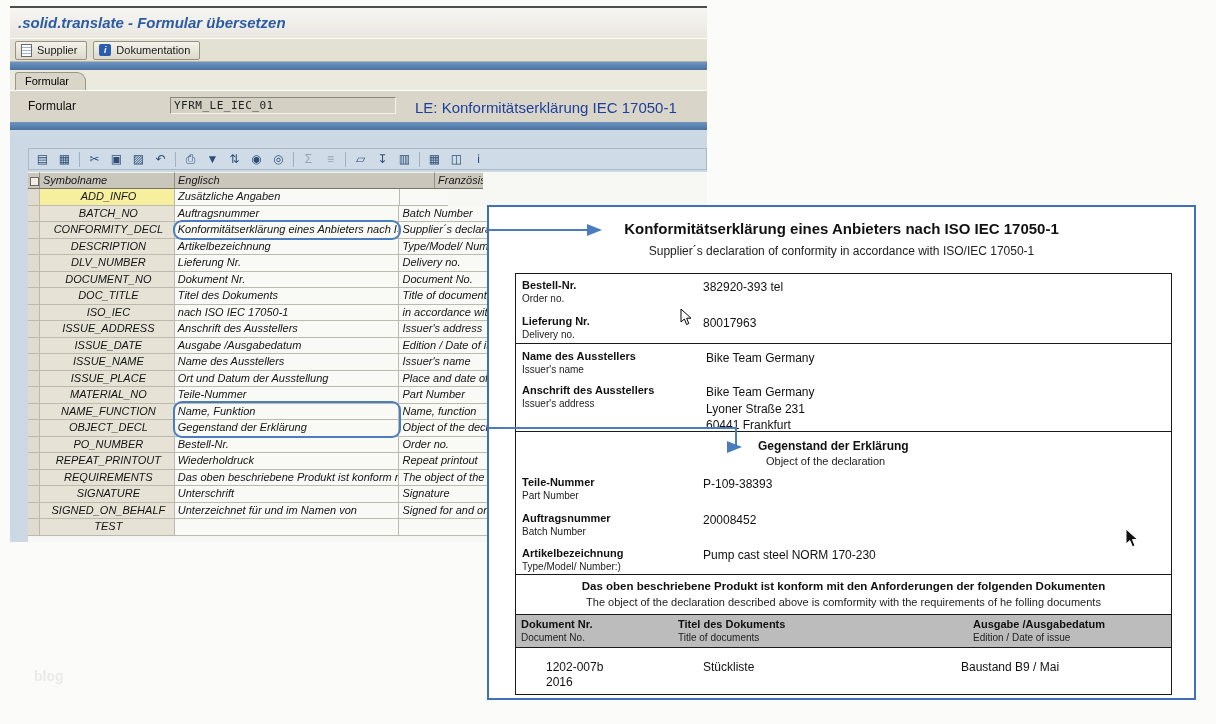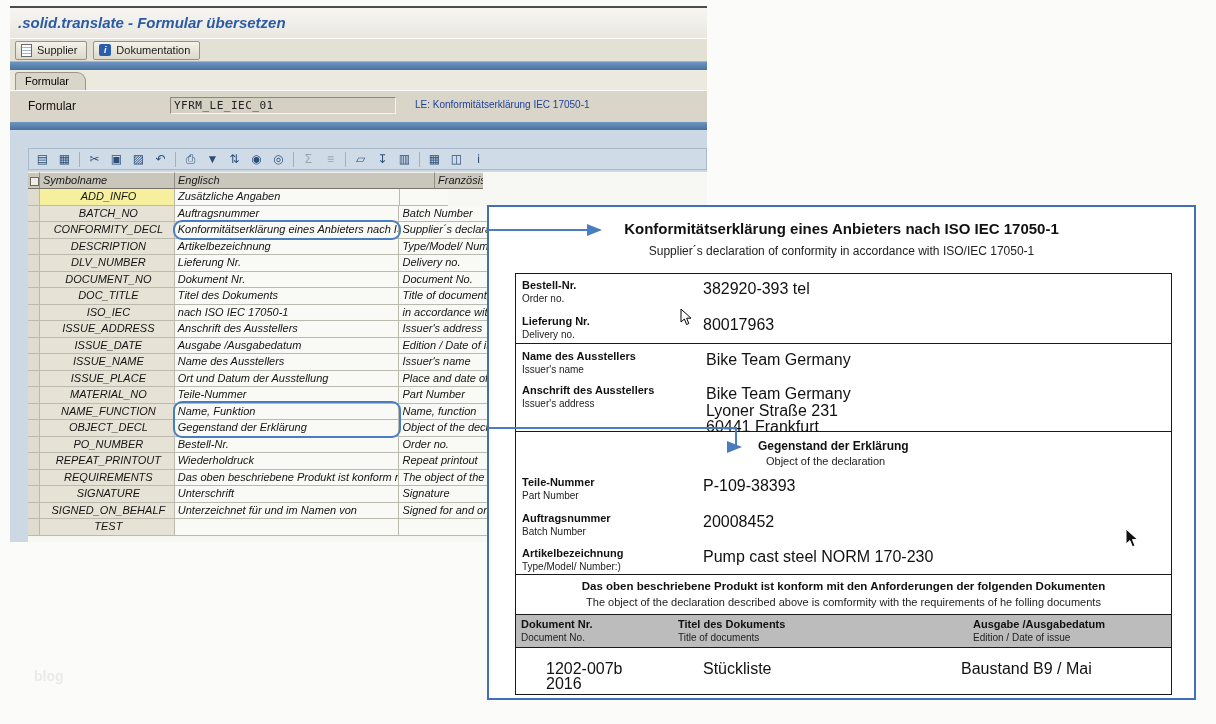--- a/index.html
+++ b/index.html
@@ -23,21 +23,21 @@
                font-style:italic; display:inline-flex; align-items:center; justify-content:center; border-radius:2px; }
   .band { height:8px; background:linear-gradient(#6f95c2,#49729f); }
   .tabstrip { height:20px; background:#eceade; padding-left:5px; display:flex; align-items:flex-end; }
   .tab { height:18px; padding:2px 16px 0 9px; font-size:11px; background:#d9d5c8;
          border:1px solid #9a968a; border-bottom:none; border-radius:3px 9px 0 0; }
   .form-panel { height:32px; background:#d9d5c8; border-top:1px solid #ffffff; position:relative; }
   .form-label { position:absolute; left:18px; top:8px; font-size:12px; color:#111; }
   .form-input { position:absolute; left:160px; top:6px; width:226px; height:17px;
                 font-family:"DejaVu Sans Mono", monospace; font-size:11px; letter-spacing:.5px; color:#222;
                 background:#d4d0c3; border:1px solid; border-color:#8b887d #f4f2ea #f4f2ea #8b887d; padding:0 3px; }
-  .form-desc { position:absolute; left:405px; top:8px; font-size:10px; color:#1f3f9e; }
+  .form-desc { position:absolute; left:405px; top:8px; font-size:15px; color:#1f3f9e; }
   .alv-area { height:412px; background:#ccd9e4; }
 
   .alv-toolbar { position:absolute; left:18px; top:140px; width:679px; height:22px;
                  background:#cfdce7; border:1px solid #a8bac9; display:flex; align-items:center; gap:1px; padding:0 3px; }
   .ticon { width:21px; height:18px; font-size:12px; line-height:16px; text-align:center; color:#2c4e78;
            background:transparent; border:none; cursor:default; font-family:inherit; }
   .ticon.dis { color:#99a6b1; }
   .tsep { width:1px; height:15px; background:#9fb0bf; margin:0 3px; }
 
   
@@ -69,21 +69,21 @@
   .pv-title { position:absolute; left:0; right:0; top:13px; text-align:center; font-size:15px; font-weight:bold; color:#111; }
   .pv-sub { position:absolute; left:0; right:0; top:37px; text-align:center; font-size:12px; color:#222; }
   .pv-box { position:absolute; left:26px; top:66px; width:657px; border:1px solid #1a1a1a; }
   .sec { position:relative; border-bottom:1px solid #1a1a1a; }
   .sec.last { border-bottom:none; }
   .s1 { height:70px; } .s2 { height:88px; } .s3 { height:143px; } .s4 { height:40px; }
   .dochead { height:33px; background:#bcbcbc; }
   .docbody { height:46px; }
   .flabel { position:absolute; font-size:11px; font-weight:bold; color:#111; white-space:nowrap; }
   .fsub   { position:absolute; font-size:10px; color:#222; white-space:nowrap; }
-  .fval   { position:absolute; font-size:16px; color:#111; white-space:nowrap; }
+  .fval   { position:absolute; font-size:12px; color:#111; white-space:nowrap; }
   .stmt-de { position:absolute; top:5px; left:0; width:100%; text-align:center; font-size:11.5px; font-weight:bold; color:#111; }
   .stmt-en { position:absolute; top:21px; left:0; width:100%; text-align:center; font-size:11px; color:#222; }
 
   
   .arrows { position:absolute; left:0; top:0; width:1216px; height:724px; z-index:20; pointer-events:none; }
   .cursor { position:absolute; z-index:30; pointer-events:none; }
   .watermark { position:absolute; left:34px; top:668px; font-size:14px; color:rgba(0,0,0,.07);
                font-weight:bold; z-index:2; }
 </style>
 </head>

